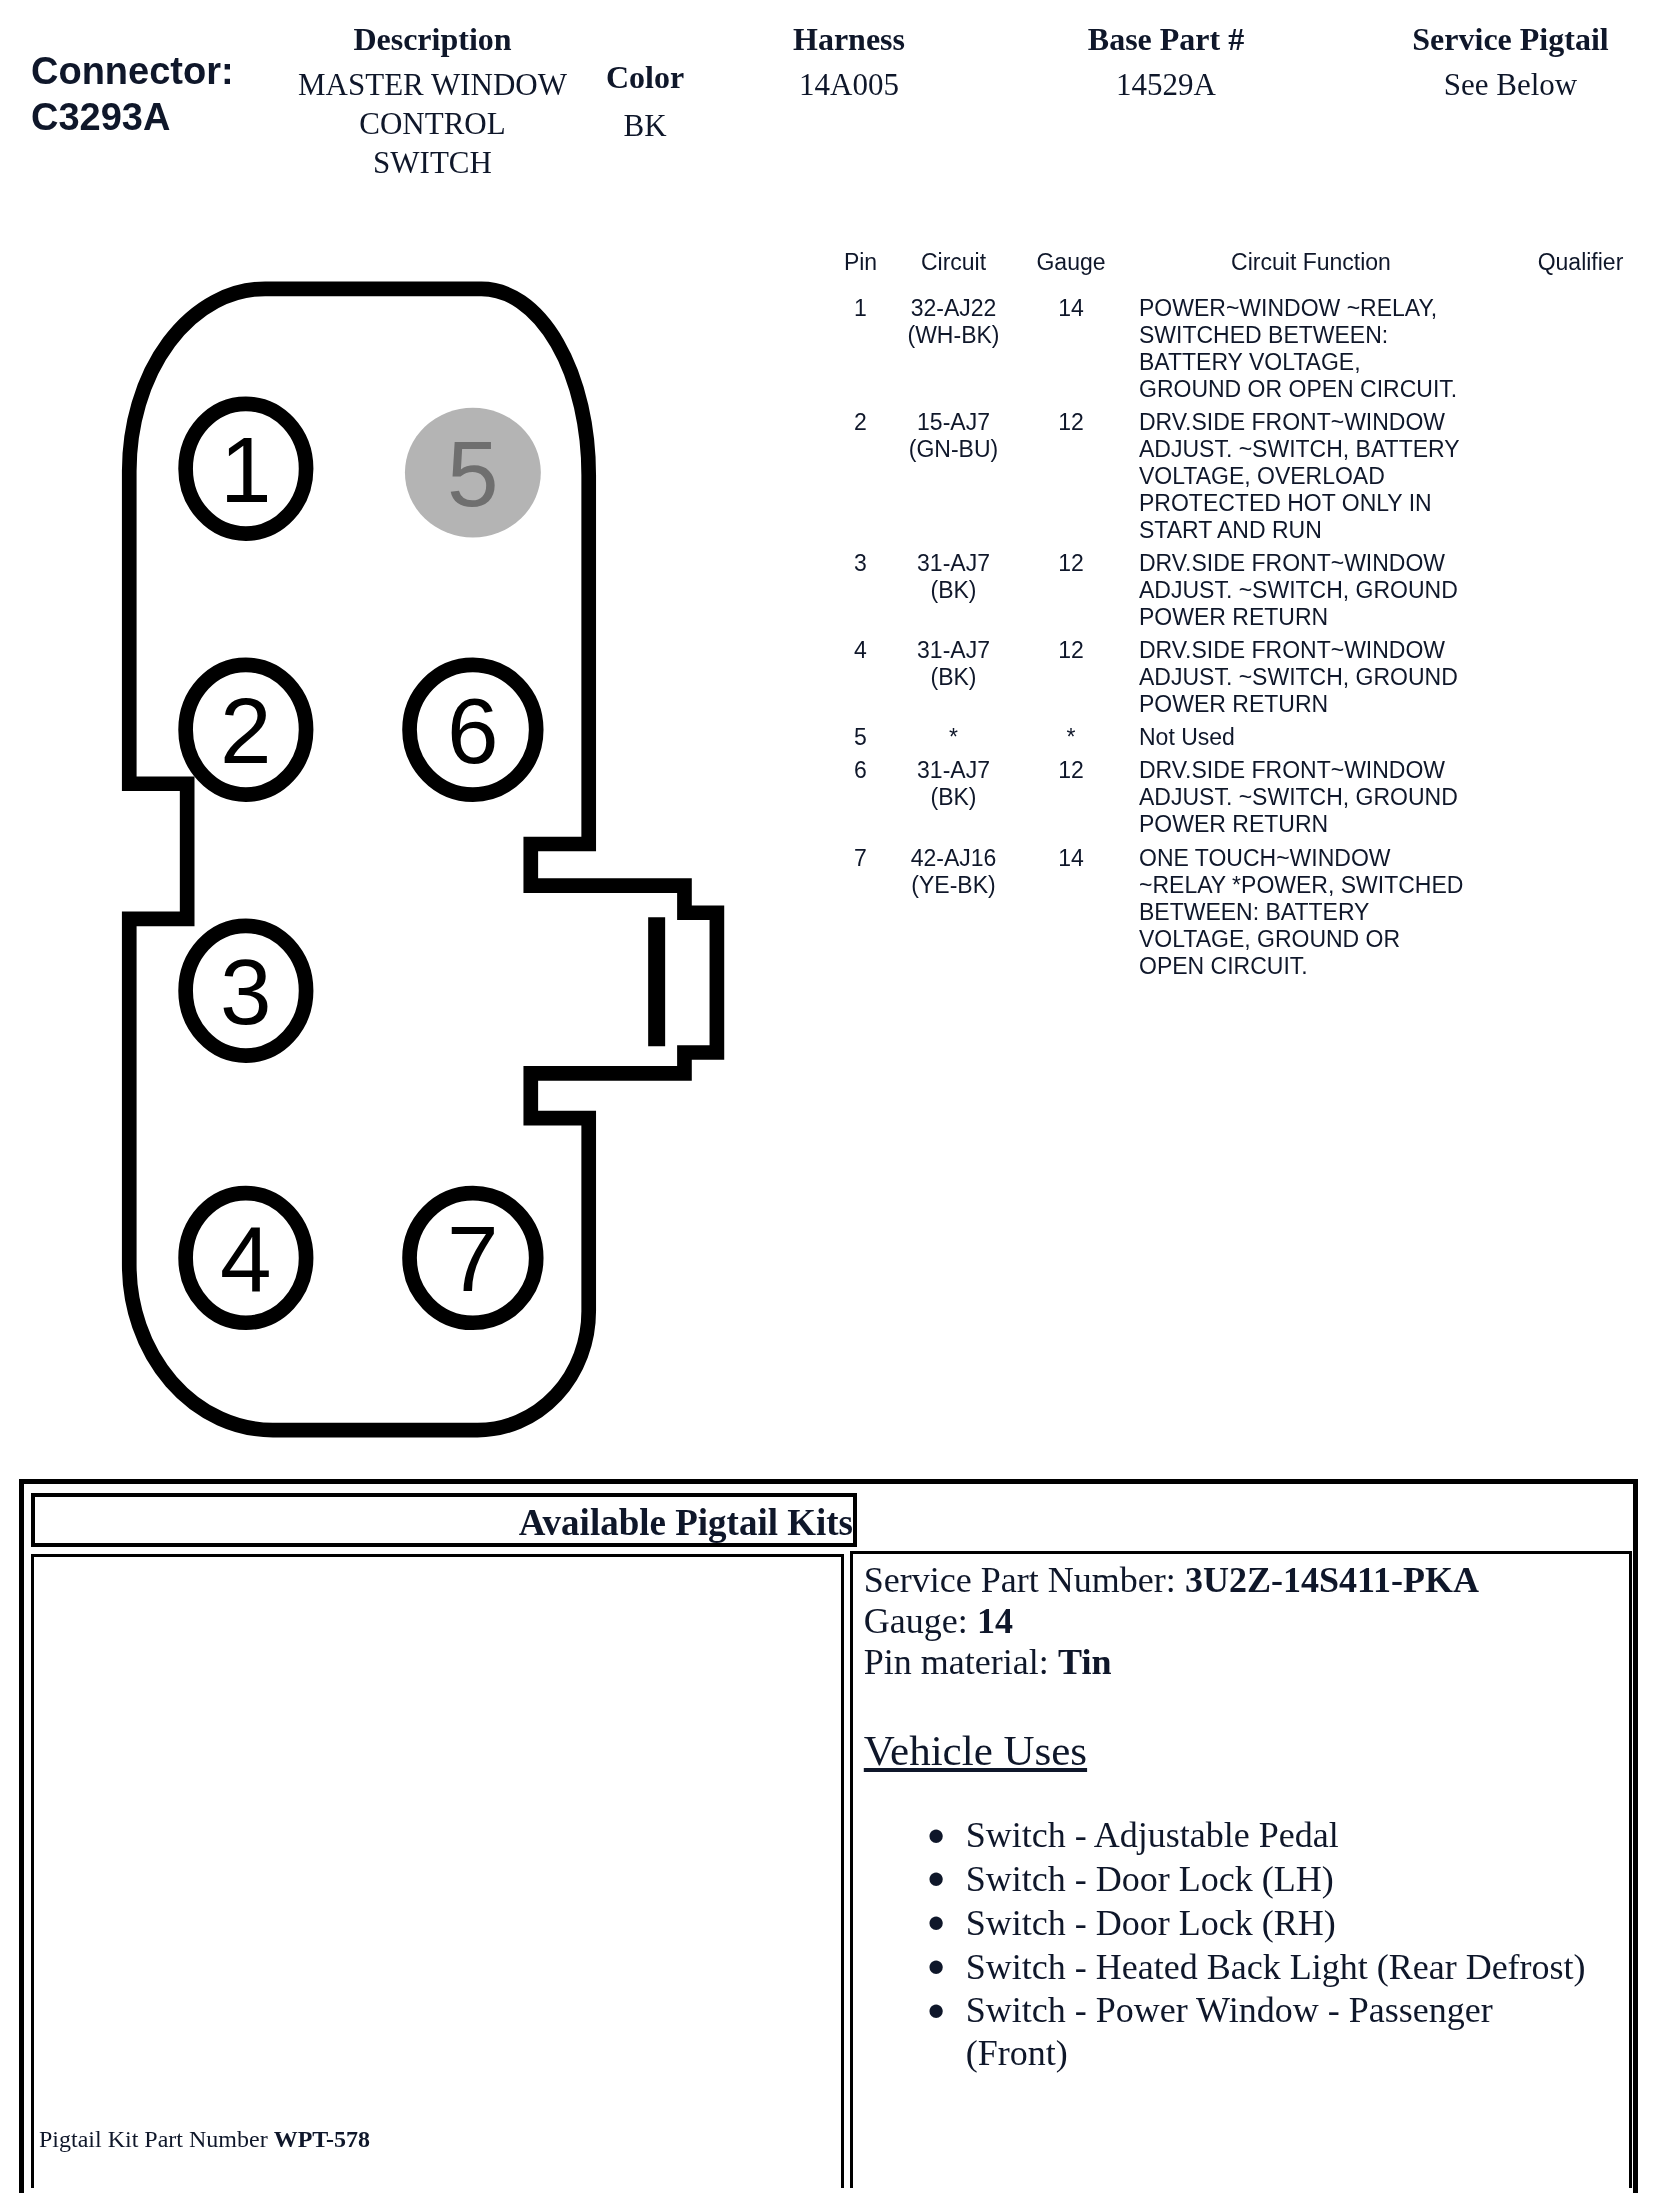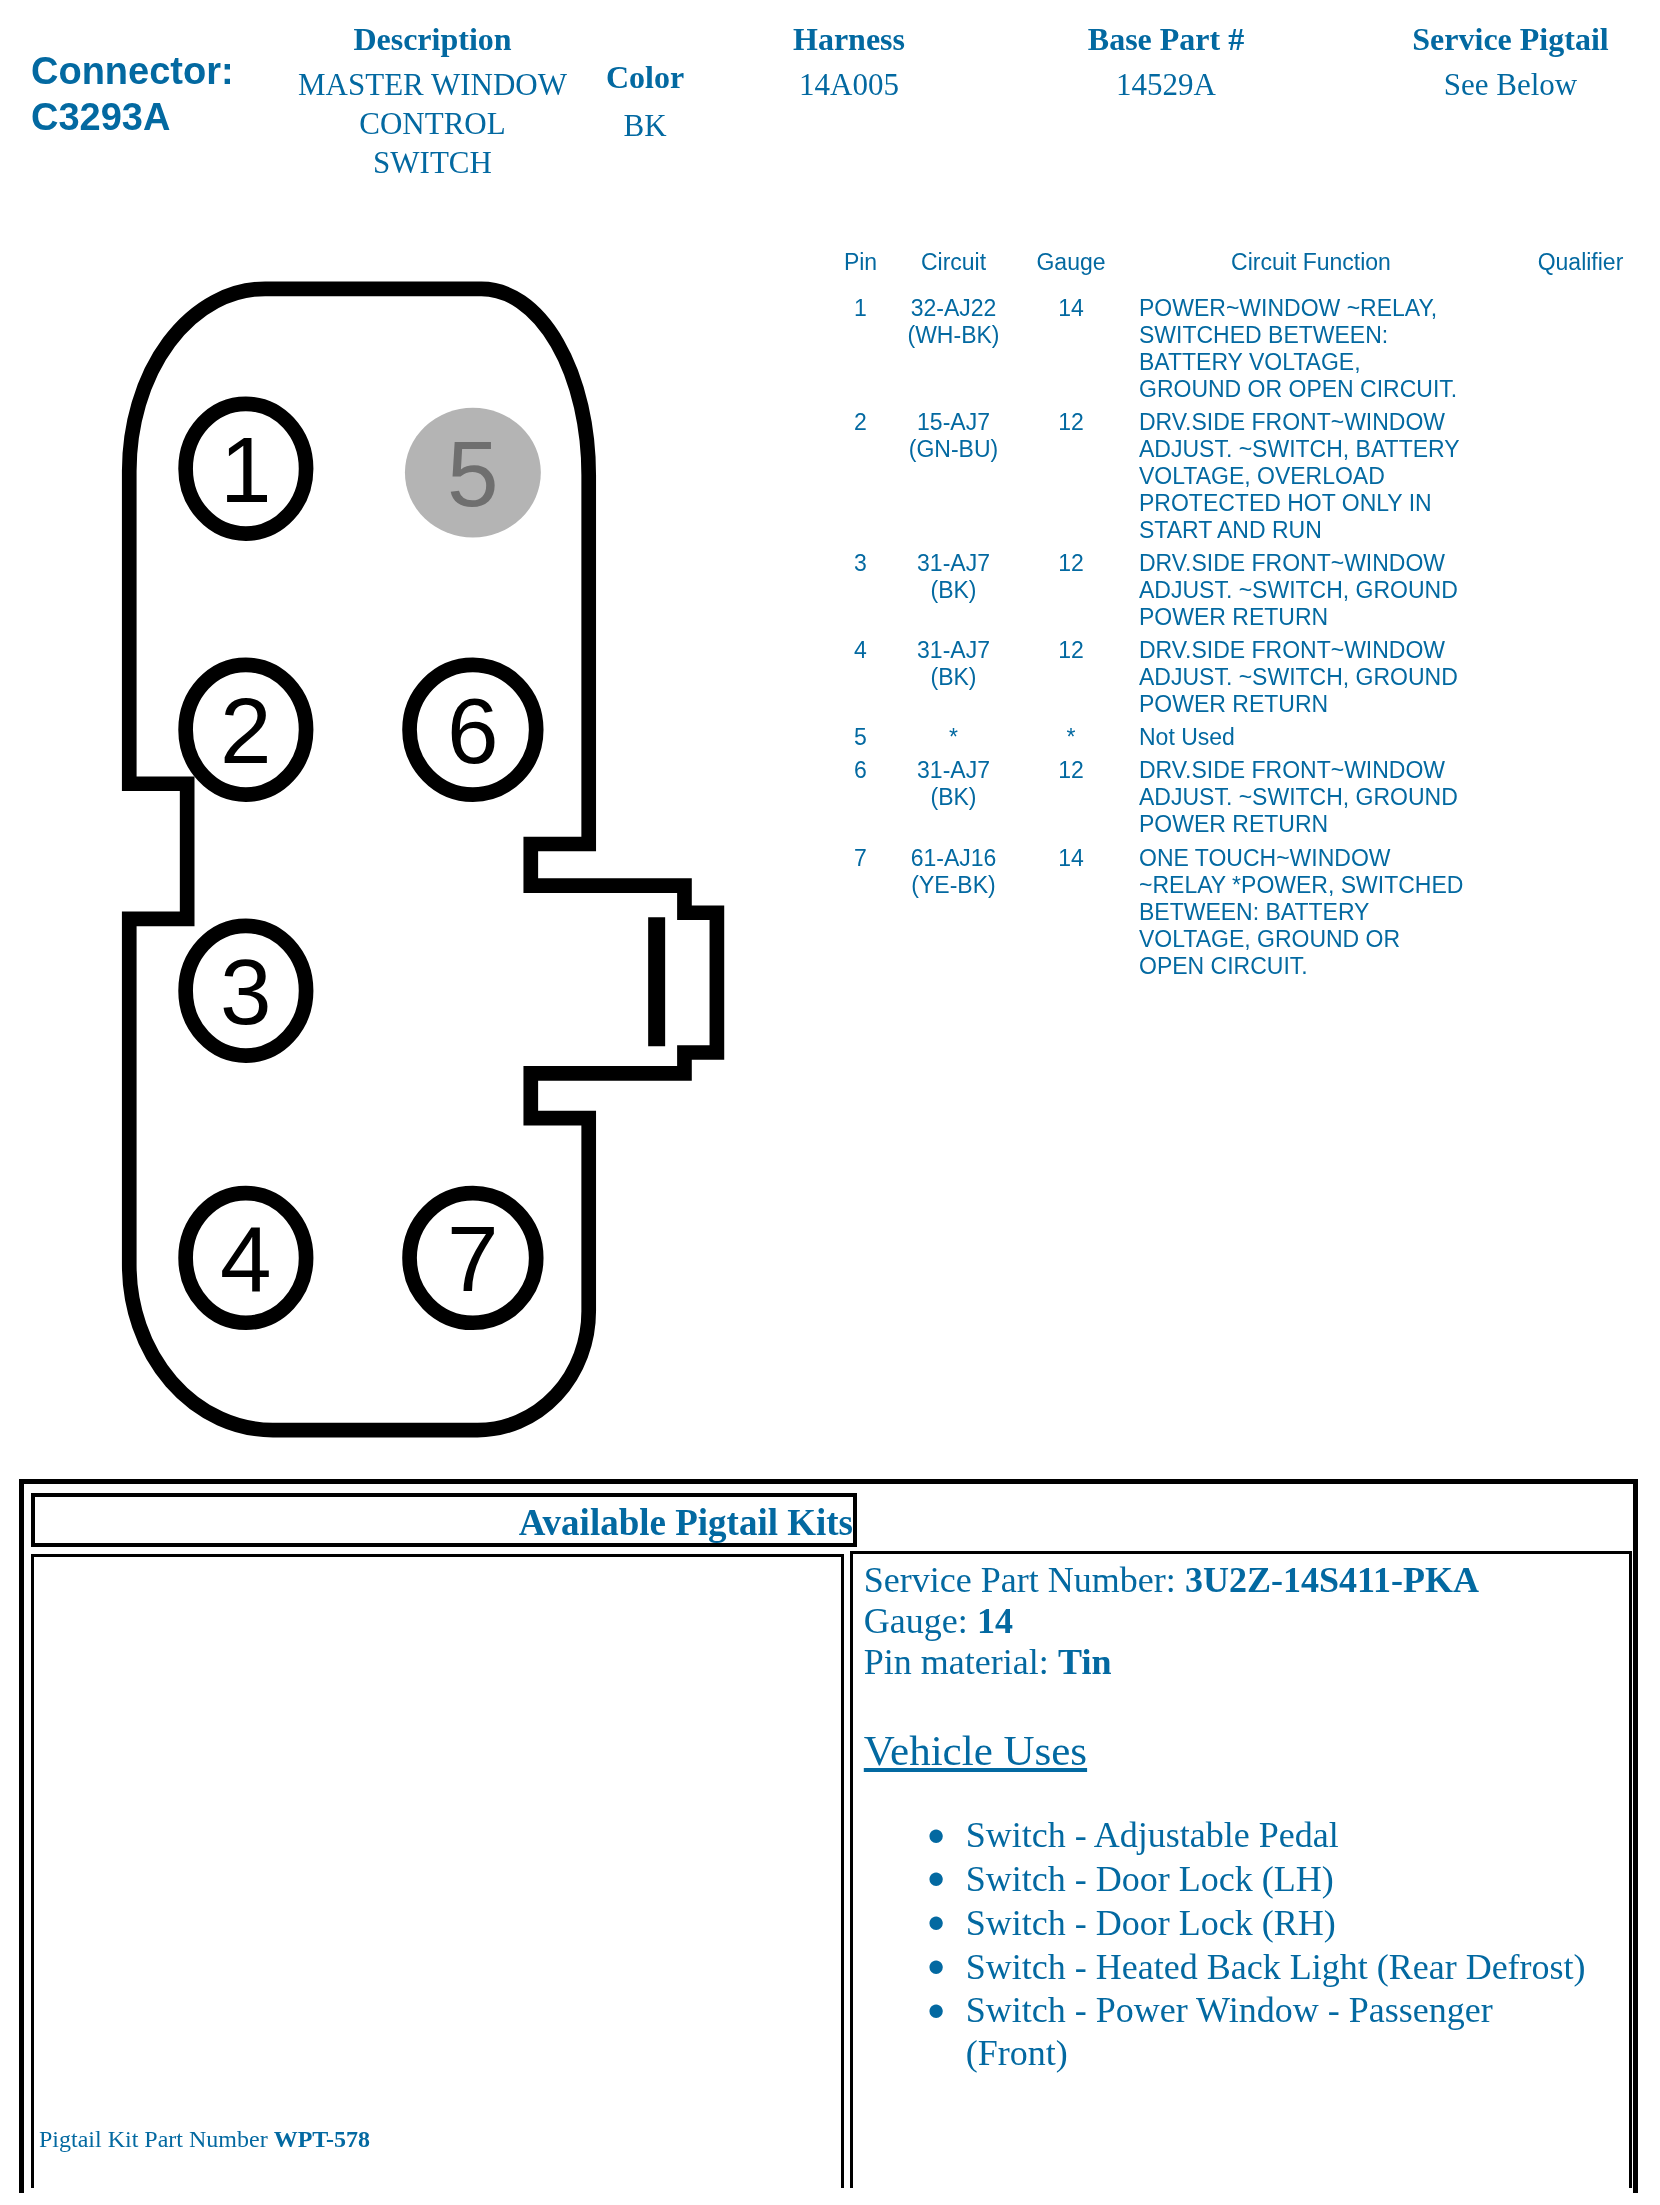--- a/index.html
+++ b/index.html
@@ -1,19 +1,19 @@
 <!DOCTYPE html>
 <html style="font-size:12.4px"><head>
 <meta charset="utf-8">
 <style>
   * { margin:0; padding:0; box-sizing:border-box; }
   html,body { background:#ffffff; }
   .page {
     position:relative; width:1661px; height:2205px;
-    background:#fff; overflow:hidden; color:#0369a1;
+    background:#fff; overflow:hidden; color:#0f172a;
     font-family:"Liberation Sans","DejaVu Sans",sans-serif;
   }
   
   .conn-id { position:absolute; left:31px; top:48px; font-size:38px; font-weight:bold; line-height:46px; }
   .hdr-block { position:absolute; top:21px; text-align:center;font-family:Liberation Serif, serif; }
   .hdr-label { font-size:32px; font-weight:bold; line-height:37px; }
   .hdr-value { font-size:31px; font-weight:normal; line-height:39px; margin-top:7px; }
   .hb-desc { left:274px; width:317px; }
   .hb-color { left:591px; width:108px; top:59px; }
   .hb-color .hdr-value { margin-top:10px; }
@@ -207,21 +207,21 @@
 (BK)</div>
       <div class="c-gauge">12</div>
       <div class="c-func">DRV.SIDE FRONT~WINDOW
 ADJUST. ~SWITCH, GROUND
 POWER RETURN</div>
       <div class="c-qual"></div>
     </div>
 
     <div class="prow">
       <div class="c-pin">7</div>
-      <div class="c-circuit">61-AJ16
+      <div class="c-circuit">42-AJ16
 (YE-BK)</div>
       <div class="c-gauge">14</div>
       <div class="c-func">ONE TOUCH~WINDOW
 ~RELAY *POWER, SWITCHED
 BETWEEN: BATTERY
 VOLTAGE, GROUND OR
 OPEN CIRCUIT.</div>
       <div class="c-qual"></div>
     </div>
   </div>

